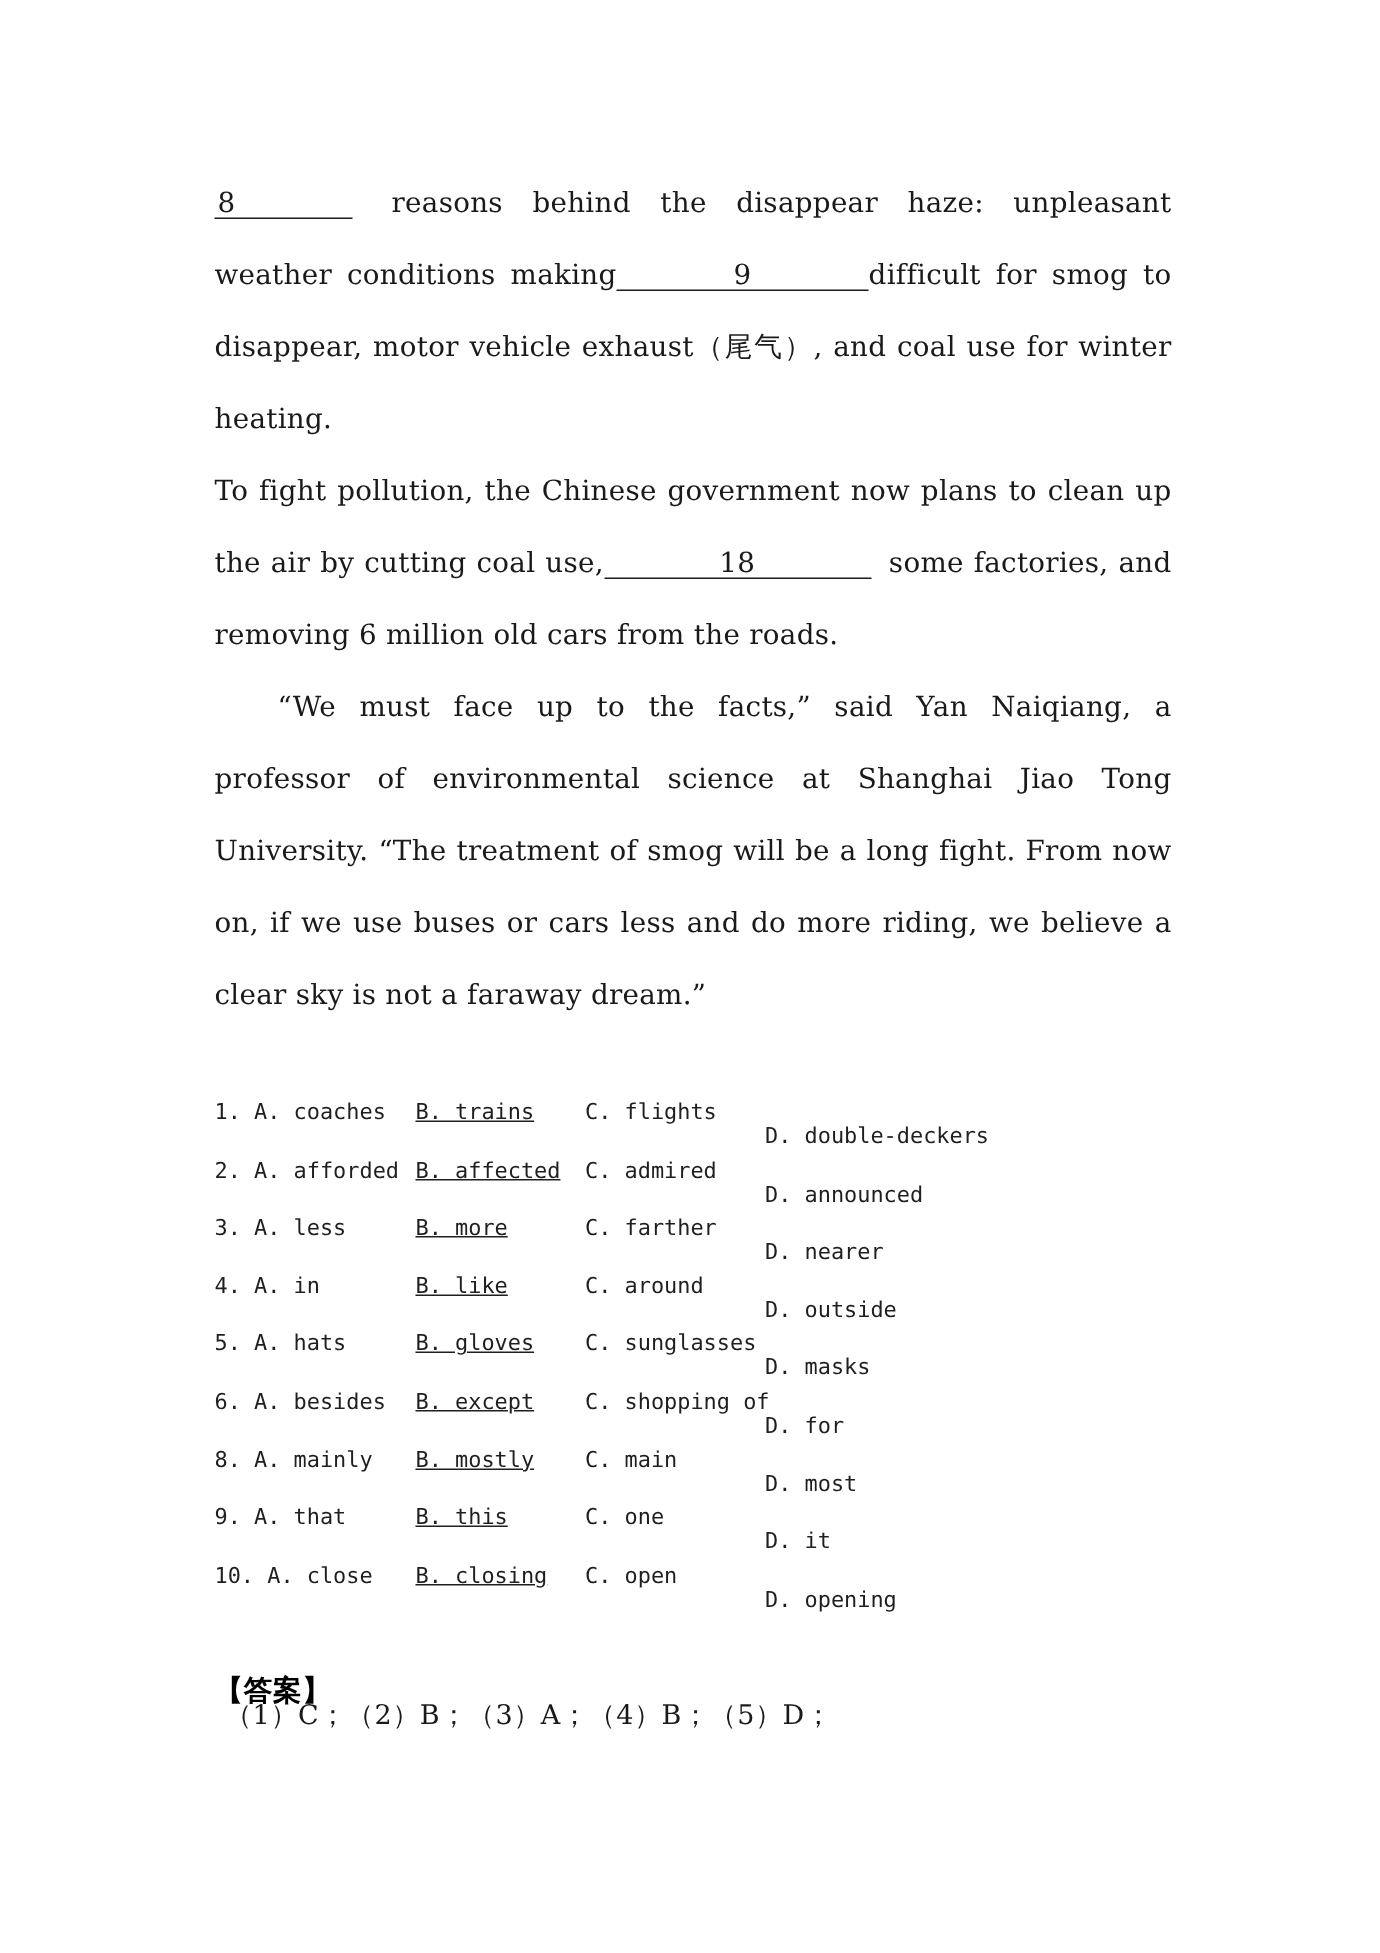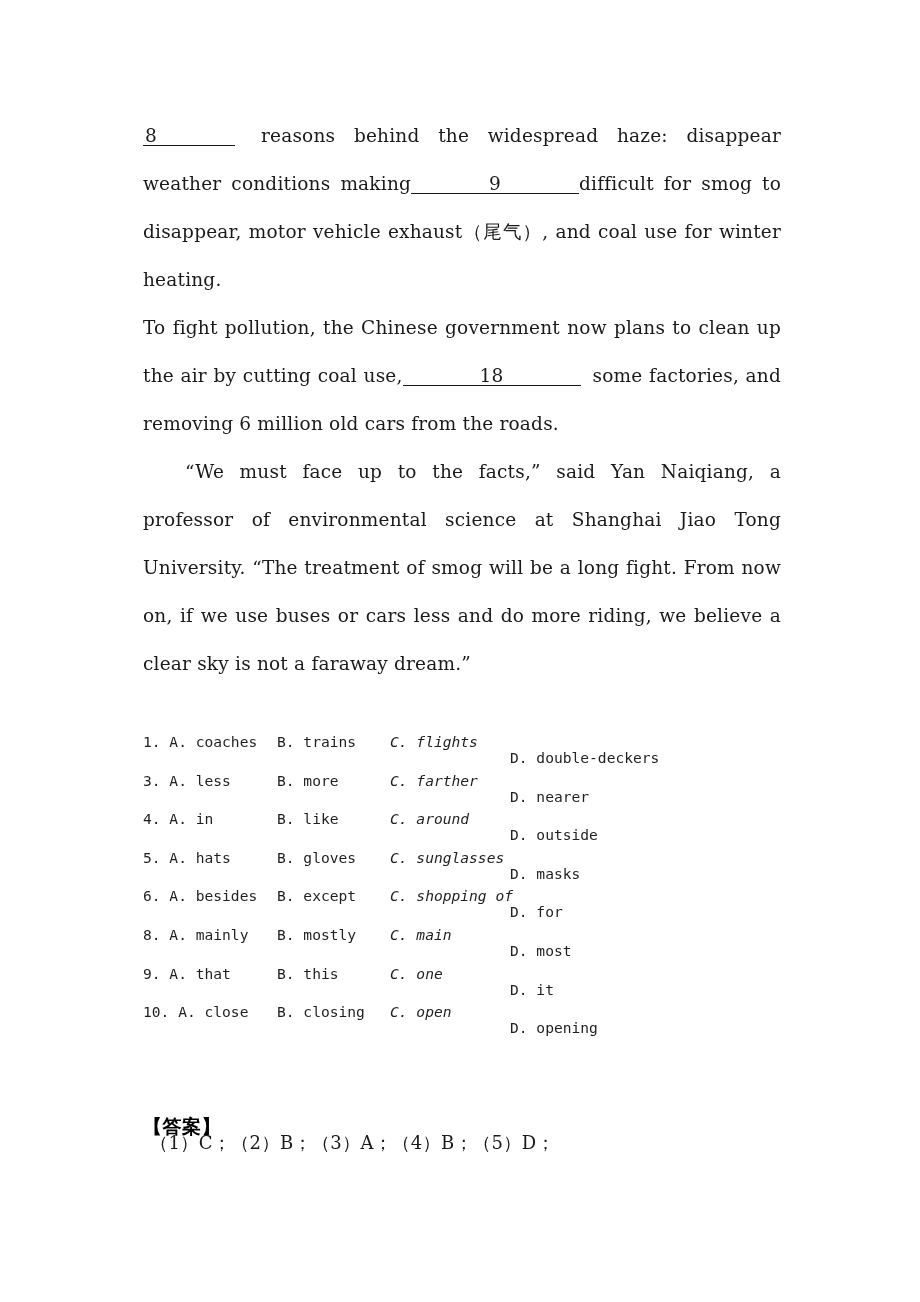--- a/index.html
+++ b/index.html
@@ -79,22 +79,22 @@
     font-size: 14.6px;
     color: #1f1f1f;
     white-space: nowrap;
   }
   .mc-row .col {
     position: absolute;
     top: 0;
     line-height: 28px;
   }
   .mc-row .col-q { left: 0px; }
-  .mc-row .col-b { left: 134px; }
-  .mc-row .col-c { left: 247px; font-style: italic; }
+  .mc-row .col-b { left: 134px; text-decoration: underline; }
+  .mc-row .col-c { left: 247px; }
   .mc-row .col-d { left: 367px; margin-top: 16px; }
 
   
   .answer-head {
     position: absolute;
     left: 143px;
     top: 1082px;
     font-family: "DejaVu Sans", "Liberation Sans", sans-serif;
     font-size: 19px;
     font-weight: bold;
@@ -113,37 +113,43 @@
     white-space: nowrap;
   }
 </style>
 </head>
 <body>
 
 <div class="page">
 
   <div class="content">
 
-    <p class="para"><span class="blank blank-8">8</span><span class="gap-after-8"></span><span>reasons behind the widespread haze: disappear weather conditions making</span><span class="blank blank-9">9</span><span>difficult for smog to disappear, motor vehicle exhaust（尾气）, and coal use for winter heating.</span></p>
+    <p class="para"><span class="blank blank-8">8</span><span class="gap-after-8"></span><span>reasons behind the disappear haze: unpleasant weather conditions making</span><span class="blank blank-9">9</span><span>difficult for smog to disappear, motor vehicle exhaust（尾气）, and coal use for winter heating.</span></p>
 
     <p class="para"><span>To fight pollution, the Chinese government now plans to clean up the air by cutting coal use,</span><span class="blank blank-10">18</span><span class="gap-after-10"></span><span>some factories, and removing 6 million old cars from the roads.</span></p>
 
     <p class="para indent">“We must face up to the facts,” said Yan Naiqiang, a professor of environmental science at Shanghai Jiao Tong University. “The treatment of smog will be a long fight. From now on, if we use buses or cars less and do more riding, we believe a clear sky is not a faraway dream.”</p>
 
   </div>
 
   <div class="mc-list">
 
     <div class="mc-row">
       <span class="col col-q">1. A. coaches</span>
       <span class="col col-b">B. trains</span>
       <span class="col col-c">C. flights</span>
       <span class="col col-d">D. double-deckers</span>
     </div>
 
+    <div class="mc-row">
+      <span class="col col-q">2. A. afforded</span>
+      <span class="col col-b">B. affected</span>
+      <span class="col col-c">C. admired</span>
+      <span class="col col-d">D. announced</span>
+    </div>
 
     <div class="mc-row">
       <span class="col col-q">3. A. less</span>
       <span class="col col-b">B. more</span>
       <span class="col col-c">C. farther</span>
       <span class="col col-d">D. nearer</span>
     </div>
 
     <div class="mc-row">
       <span class="col col-q">4. A. in</span>

